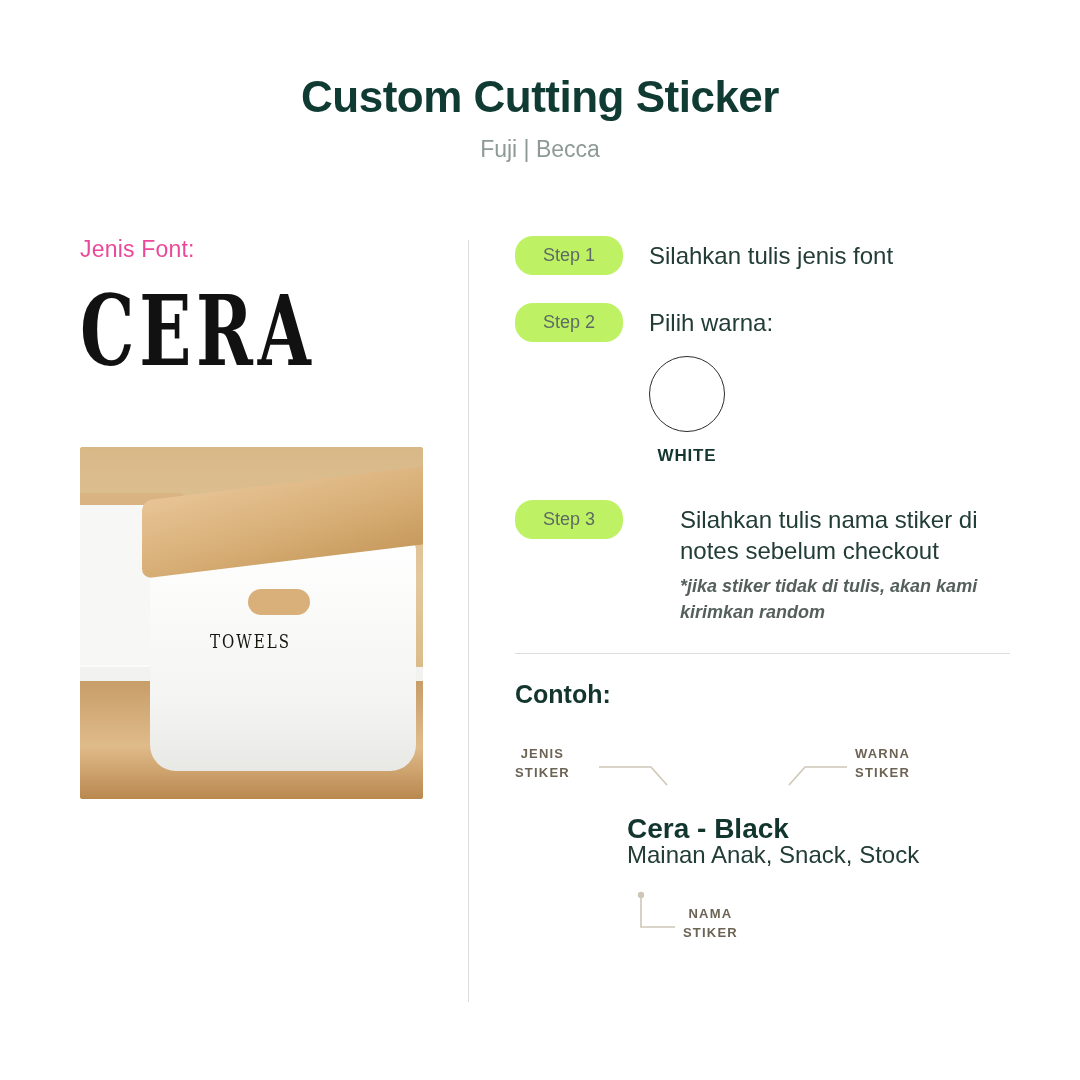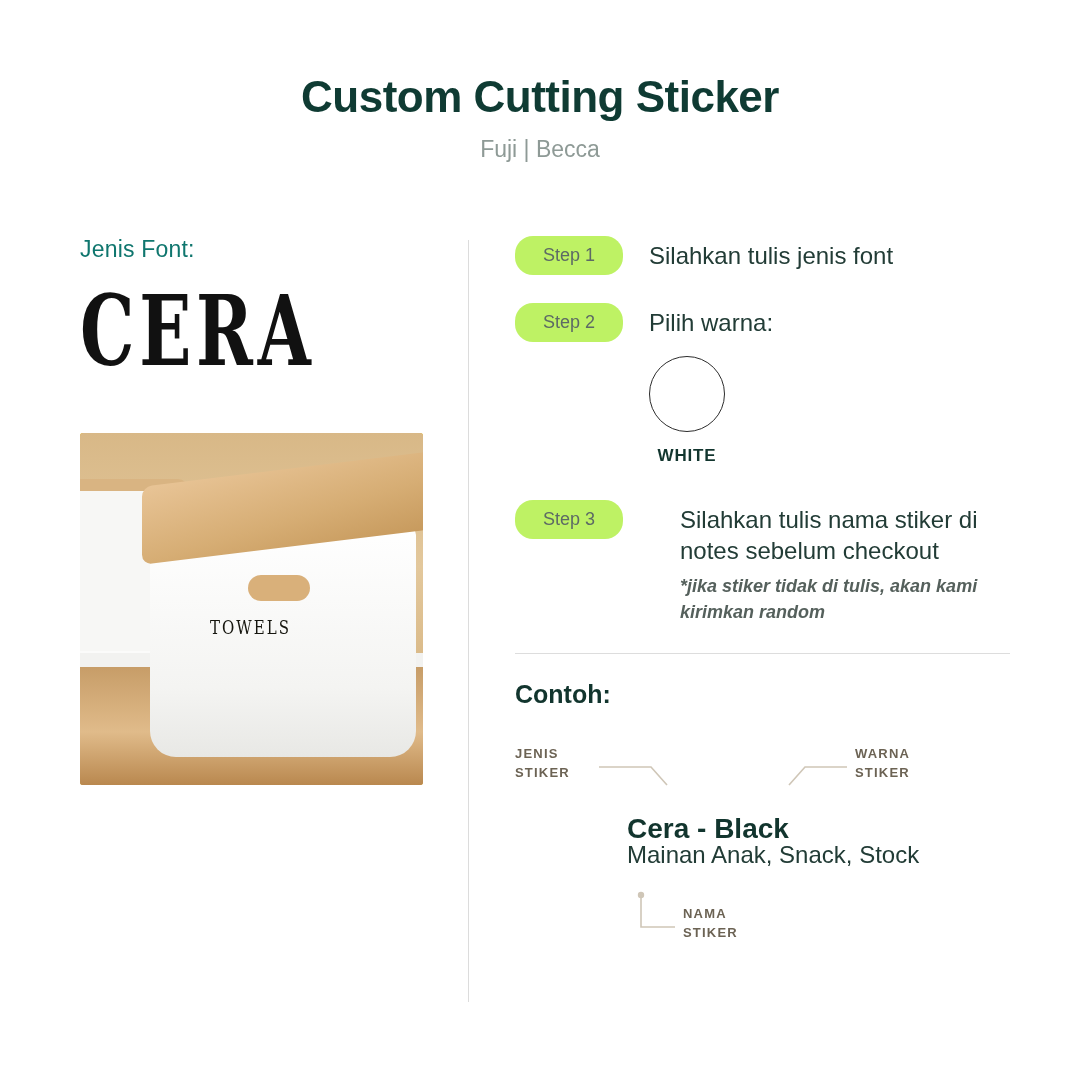--- a/index.html
+++ b/index.html
@@ -46,38 +46,38 @@
   }
   .col-right {
     flex: 1;
     padding-left: 46px;
     padding-right: 70px;
   }
 
   
   .label-font {
     font-size: 23px;
-    color: #0f766e;
+    color: #ec4899;
     letter-spacing: 0.2px;
   }
   .font-sample {
     margin-top: 22px;
     font-family: "DejaVu Serif", serif;
     font-size: 72px;
     font-weight: bold;
     letter-spacing: 5px;
     color: #111111;
     transform: scaleY(1.35) scaleX(0.95);
     transform-origin: left top;
     line-height: 0.95;
     height: 96px;
   }
 
   .photo {
-    margin-top: 52px;
+    margin-top: 66px;
     width: 343px; height: 352px;
     border-radius: 3px;
     overflow: hidden;
     position: relative;
     background: #eab308;
   }
   
   .ph-wood-top {
     position: absolute; left: 0; top: 0; width: 100%; height: 100%;
     background: linear-gradient(180deg,#d8b887 0%, #e3c89c 38%, #cfa86f 100%);
@@ -172,21 +172,21 @@
   }
 
   .contoh-title {
     font-size: 25px;
     font-weight: bold;
     color: #12352e;
     margin-bottom: 28px;
   }
 
   
-  .callout-area { position: relative; height: 230px; }
+  .callout-area { position: relative; height: 230px; text-align: center; }
   .cap {
     position: absolute;
     font-size: 13px;
     font-weight: bold;
     letter-spacing: 1.2px;
     color: #6c6354;
     line-height: 1.45;
   }
   .cap.jenis { left: 0px; top: 8px; }
   .cap.warna { left: 340px; top: 8px; }

